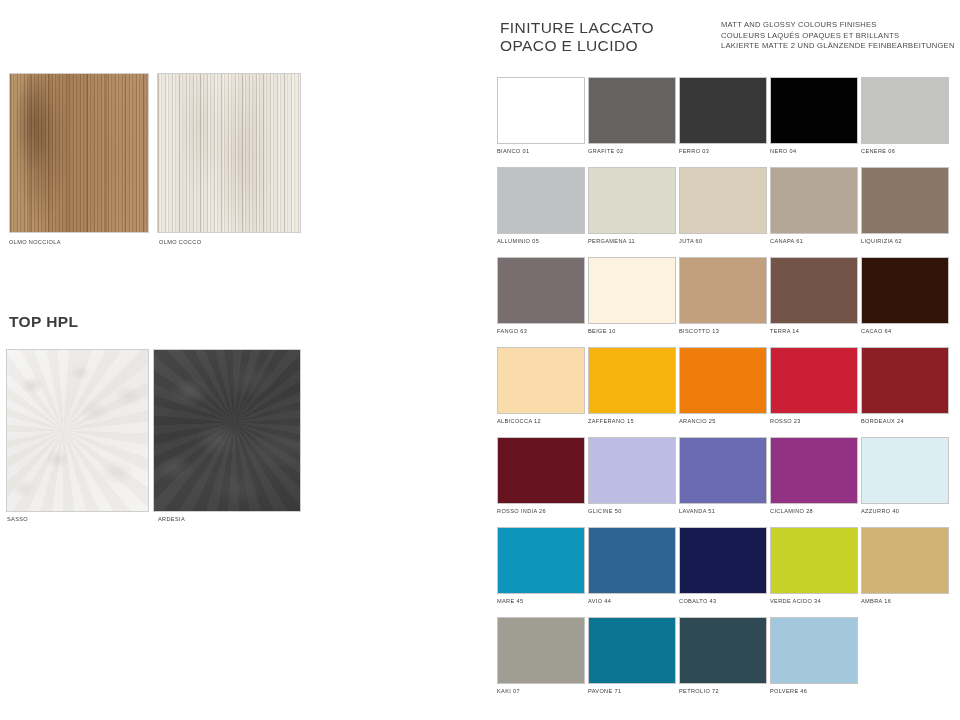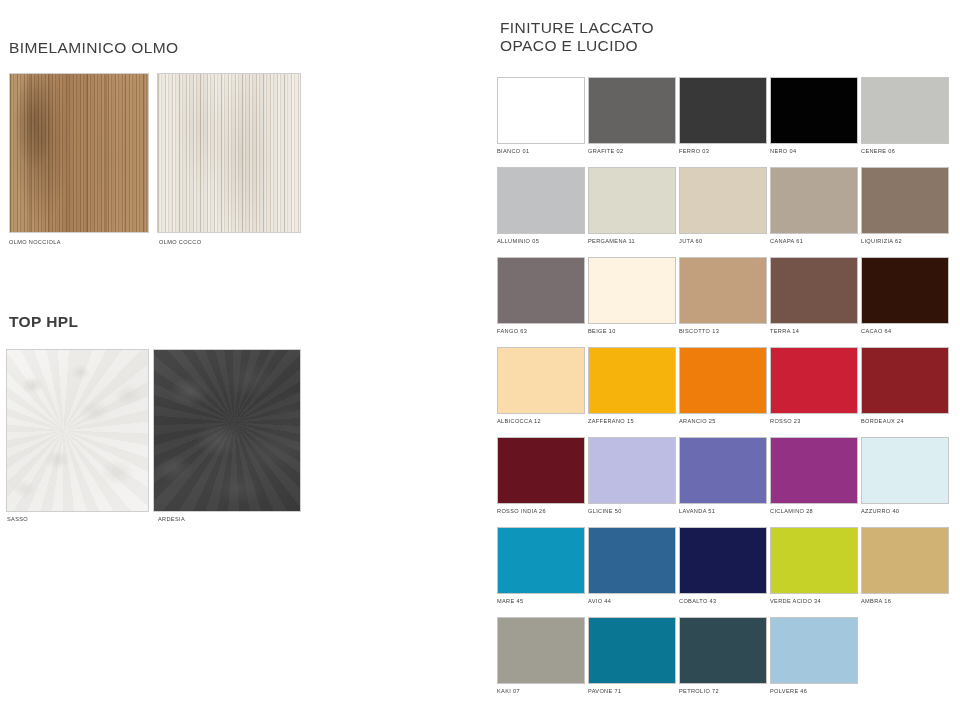--- a/index.html
+++ b/index.html
@@ -157,21 +157,20 @@
   }
   .swatch-cell.empty .swatch-chip { border: none; background: transparent; }
 </style>
 </head>
 <body>
 
 <div id="page">
 
   <div id="left-panel">
 
-    <div class="section-title" id="title-bimelaminico">BIMELAMINICO OLMO</div>
 
     <div class="mat-tile tex-olmo-nocciola" style="left:9px; top:73px; width:140px; height:160px;"></div>
     <div class="mat-label" style="left:9px; top:239px;">OLMO NOCCIOLA</div>
 
     <div class="mat-tile tex-olmo-cocco" style="left:157px; top:73px; width:144px; height:160px;"></div>
     <div class="mat-label" style="left:159px; top:239px;">OLMO COCCO</div>
 
     <div class="section-title" id="title-tophpl">TOP HPL</div>
 
     <div class="mat-tile tex-sasso" style="left:6px; top:349px; width:143px; height:163px;"></div>
@@ -179,20 +178,23 @@
 
     <div class="mat-tile tex-ardesia" style="left:153px; top:349px; width:148px; height:163px;"></div>
     <div class="mat-label" style="left:158px; top:516px;">ARDESIA</div>
   </div>
 
   <div id="right-panel">
 
     <div id="finiture-title">FINITURE LACCATO
 OPACO E LUCIDO</div>
 
+    <div id="finiture-subtitle">MATT AND GLOSSY COLOURS FINISHES
+COULEURS LAQUÉS OPAQUES ET BRILLANTS
+LAKIERTE MATTE 2 UND GLÄNZENDE FEINBEARBEITUNGEN</div>
 
     <div id="swatch-grid">
         <div class="swatch-row">
           <div class="swatch-cell">
             <div class="swatch-chip" style="background: rgb(255, 255, 255);"></div>
             <div class="swatch-label">BIANCO 01</div>
           </div>
           <div class="swatch-cell">
             <div class="swatch-chip" style="background: rgb(101, 99, 98);"></div>
             <div class="swatch-label">GRAFITE 02</div>

